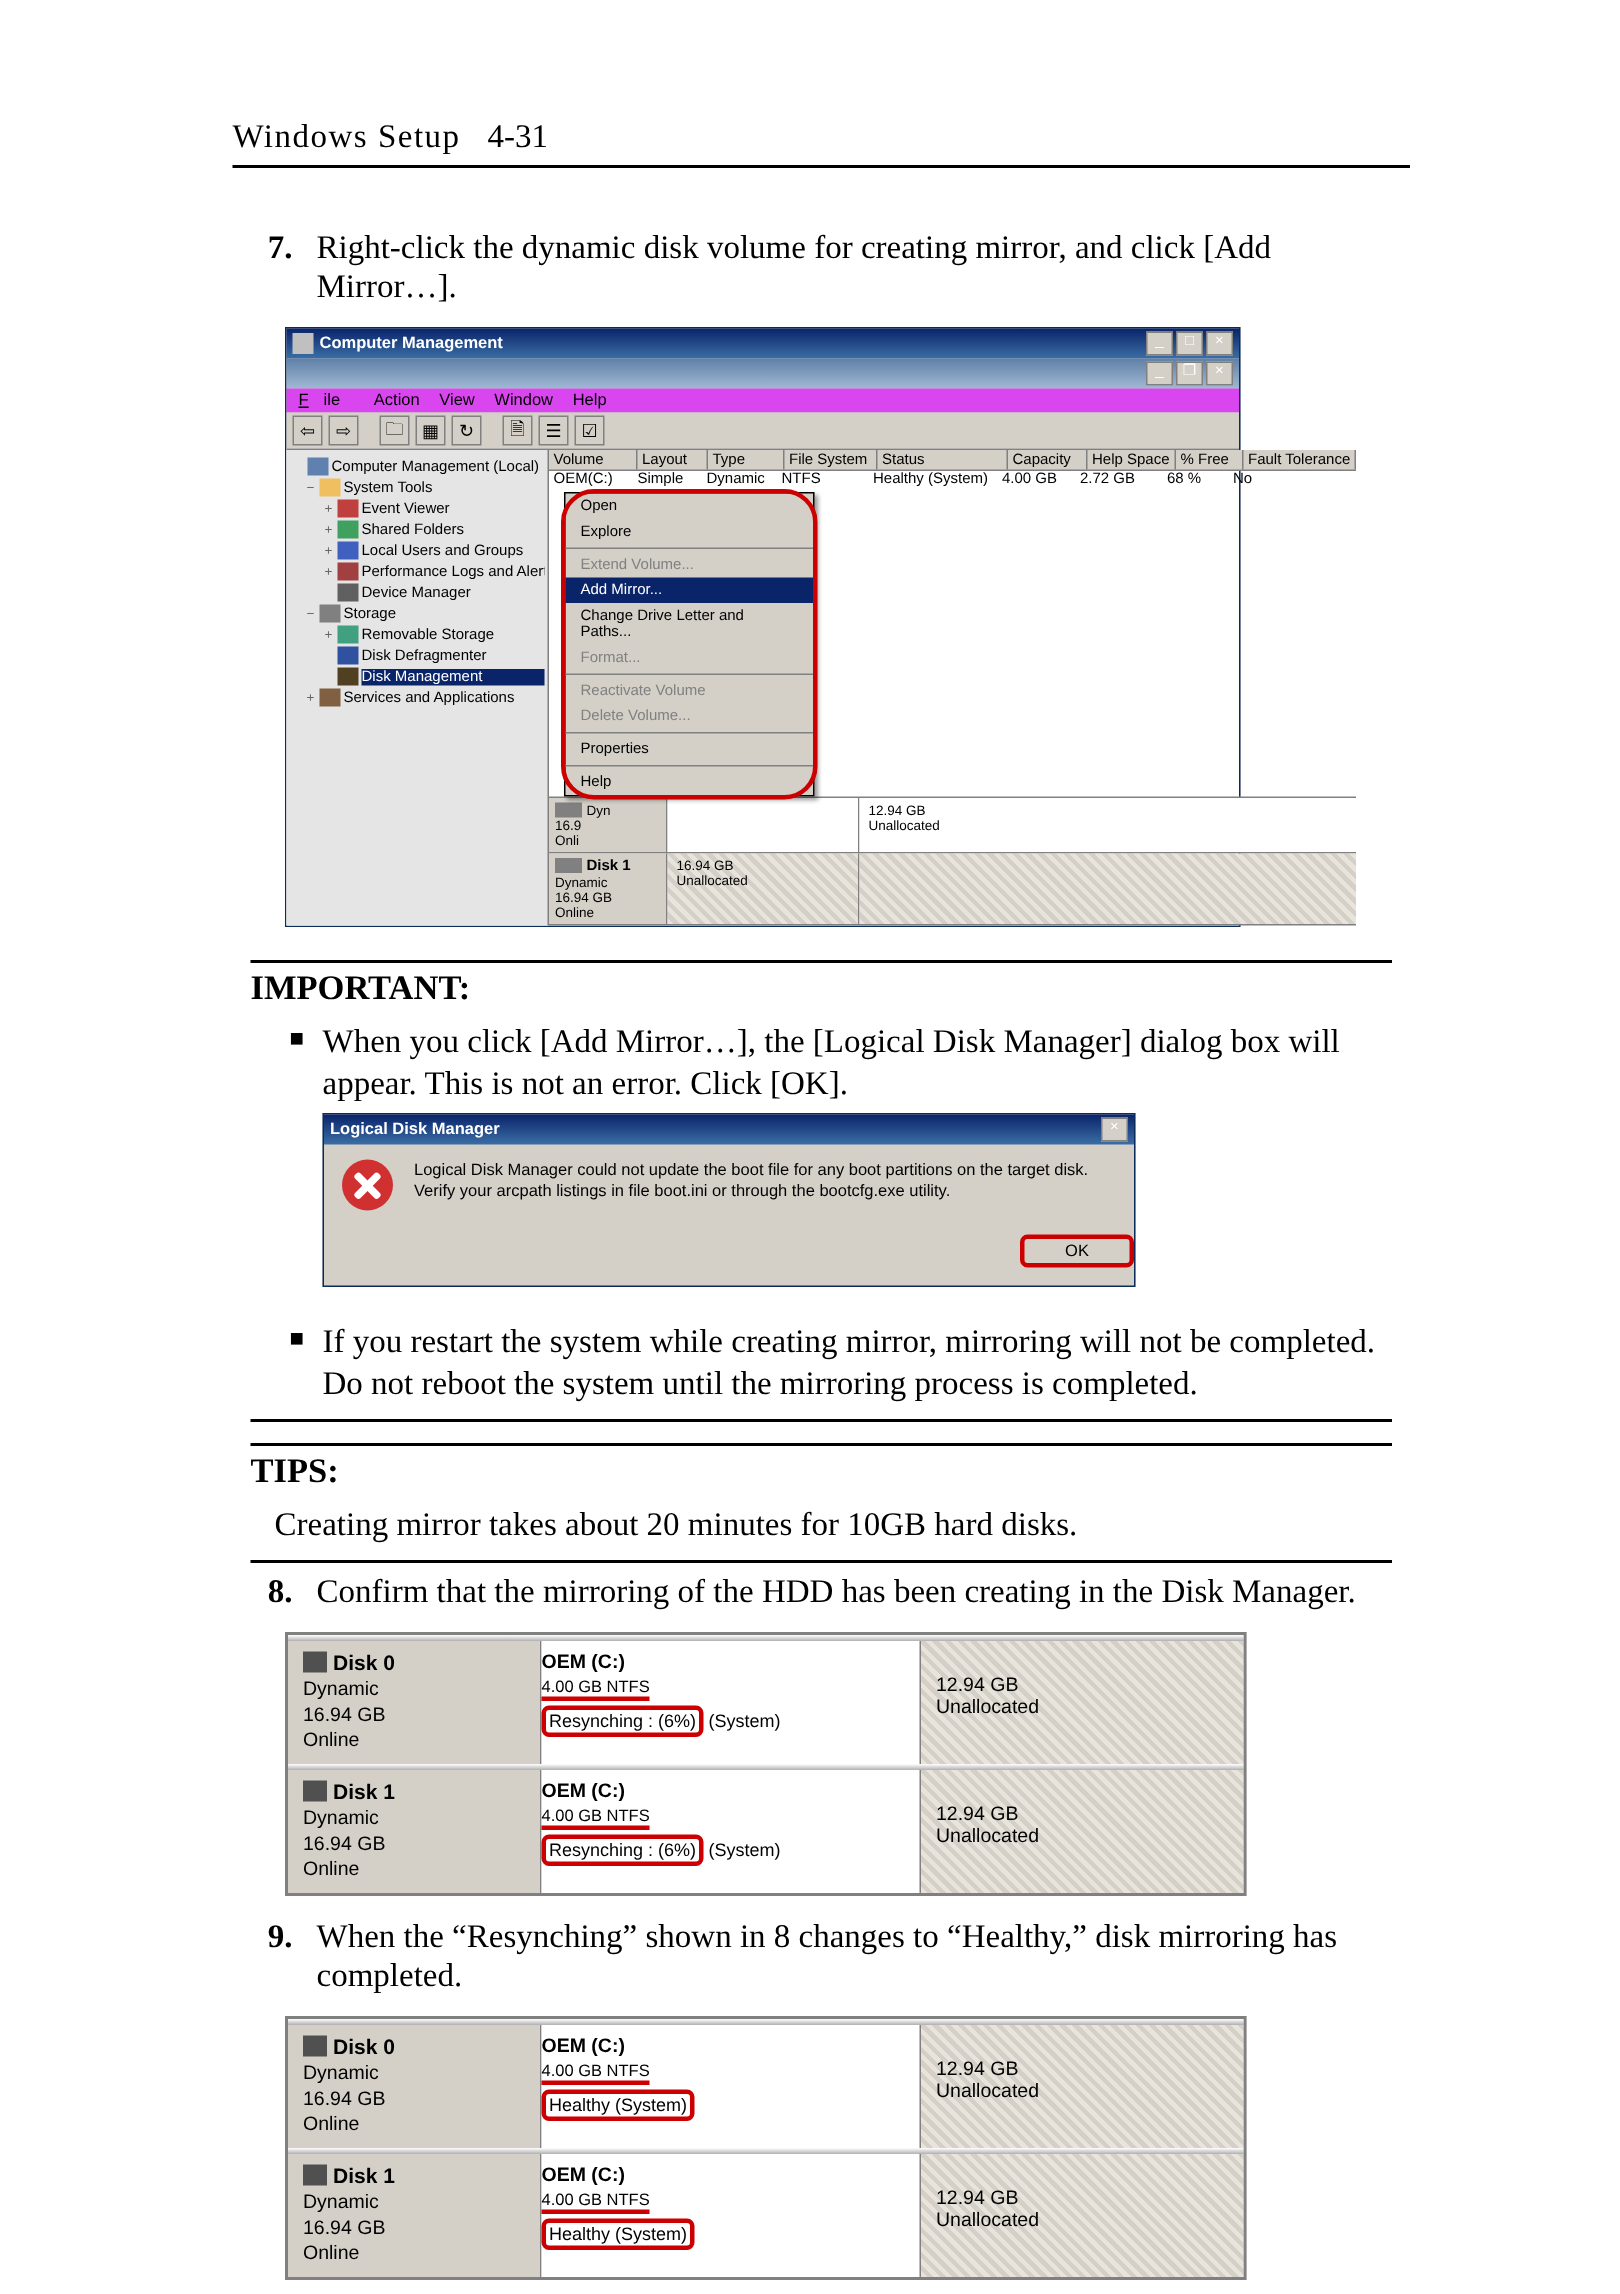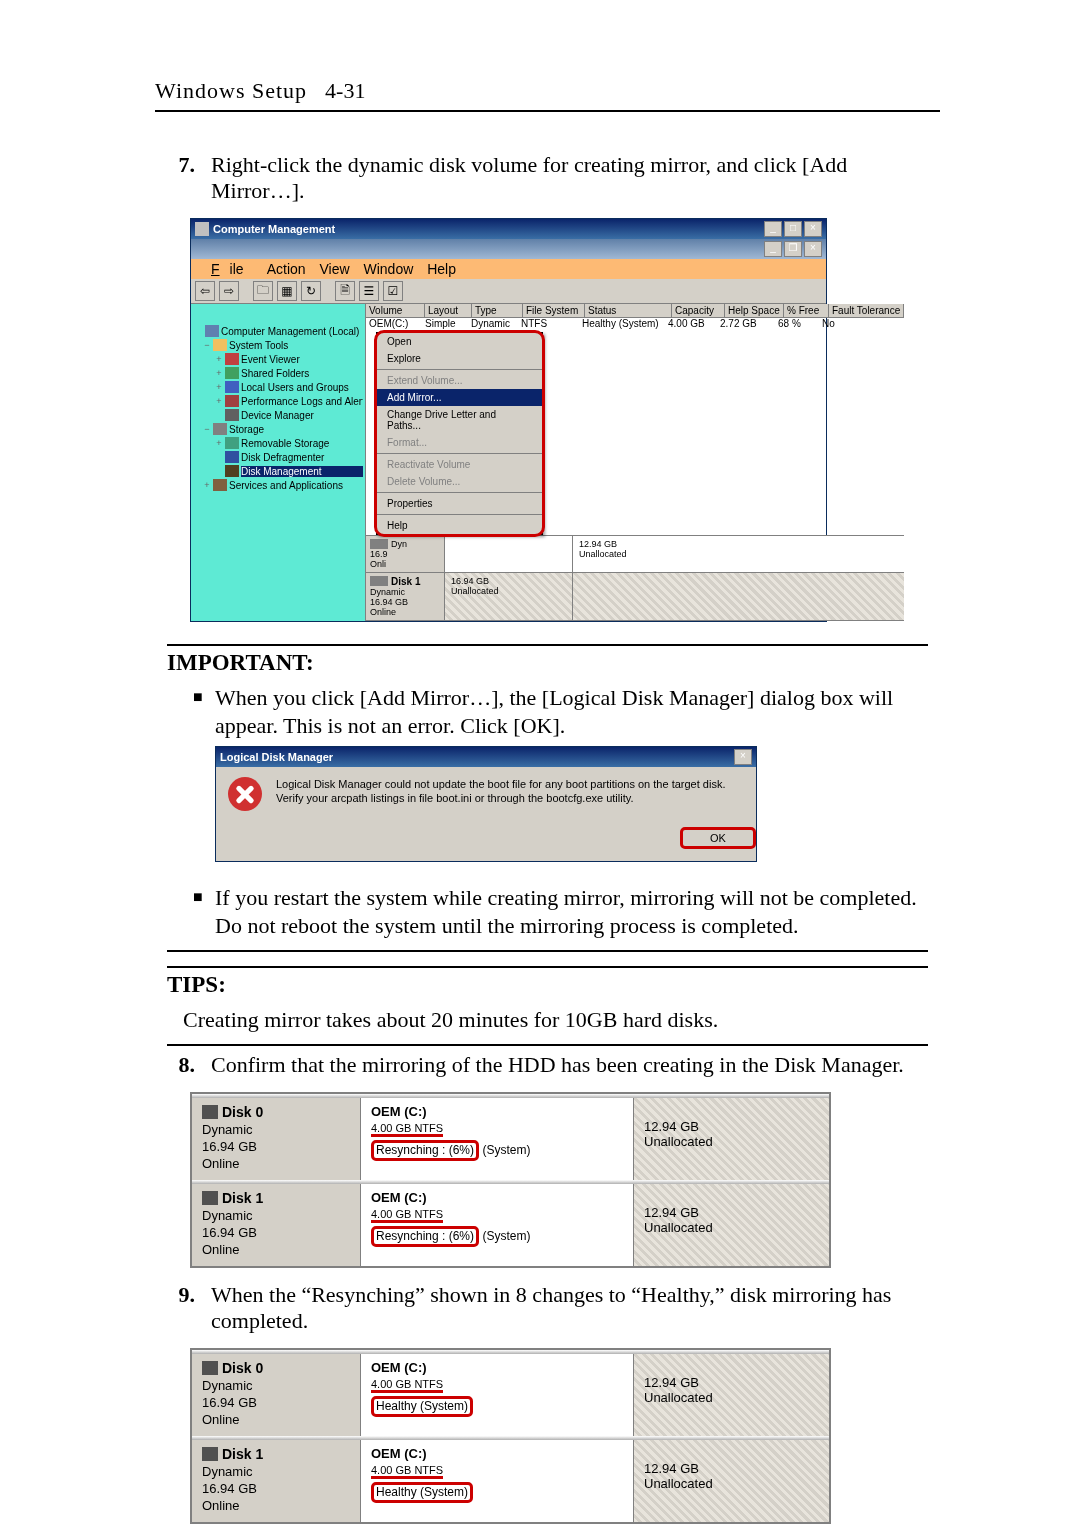--- a/index.html
+++ b/index.html
@@ -13,28 +13,28 @@
   .step-num{width:40px;font-weight:bold;font-size:22px;margin-left:0;flex:0 0 40px;text-align:right;padding-right:16px}
   .step-body{flex:1;font-size:22px}
   .fig{margin:10px 0 22px 35px}
   
   .win{width:635px;font:11px Tahoma,sans-serif;border:1px solid #0a2c5c;background:#d4d0c8}
   .titlebar{height:20px;background:linear-gradient(#0a246a,#3a6ea5);color:#fff;display:flex;align-items:center;padding:0 4px;font-weight:bold}
   .title-ic{width:14px;height:14px;background:#c0c0c0;margin-right:4px}
   .title-txt{flex:1}
   .win-btns{display:flex;gap:2px}
   .win-btn{width:16px;height:14px;background:#d4d0c8;border:1px solid #808080;font:10px sans-serif;text-align:center;line-height:12px;cursor:default}
-  .menubar{background:#fdba74;padding:2px 20px;font-size:14px}
+  .menubar{background:#d946ef;padding:2px 8px;font-size:11px}
   .menubar span{margin-right:10px}
   .menubar .u{text-decoration:underline}
   .toolbar{background:#d4d0c8;padding:2px 4px;display:flex;gap:4px}
   .tbtn{width:18px;height:18px;border:1px solid #808080;background:#d4d0c8;display:flex;align-items:center;justify-content:center;font-size:12px;color:#000}
   .tbtn.sep{border:none;width:6px}
   .win-body{display:flex;background:#fff;border-top:1px solid #808080}
-  .tree{width:170px;border-right:1px solid #808080;padding:20px 2px;font-size:10px;background:#5eead4}
+  .tree{width:170px;border-right:1px solid #808080;padding:4px 2px;font-size:10px;background:#e5e5e5}
   .tree-row{display:flex;align-items:center;padding:1px 0;white-space:nowrap}
   .tree-row .exp{width:12px;text-align:center;color:#666;font-size:9px}
   .tree-row .ic{width:14px;height:12px;margin-right:2px}
   .ic.fldr{background:#f0c060}
   .ic.comp{background:#6080b0}
   .ic.ev{background:#c04040}
   .ic.sh{background:#40a060}
   .ic.usr{background:#4060c0}
   .ic.perf{background:#a04040}
   .ic.dev{background:#606060}
@@ -44,21 +44,21 @@
   .ic.dm{background:#504020}
   .ic.svc{background:#806040}
   .tree-row .lbl{flex:1;overflow:hidden;text-overflow:clip}
   .tree-row.sel .lbl{background:#0a246a;color:#fff}
   .tree .ind{display:inline-block}
   .right{flex:1;display:flex;flex-direction:column}
   .grid-hd{display:flex;background:#d4d0c8;border-bottom:1px solid #808080;font-size:10px}
   .grid-hd span{border-right:1px solid #808080;padding:1px 3px;white-space:nowrap}
   .vol-space{height:95px}
   .ctx{position:relative;margin-left:10px;margin-top:-92px;width:165px;background:#d4d0c8;border:1px solid #000;box-shadow:2px 2px 3px rgba(0,0,0,.4);font-size:10px;z-index:5}
-  .ctx-wrap{border:3px solid #cc0000;border-radius:10px;margin:-3px}
+  .ctx-wrap{border:3px solid #cc0000;border-radius:22px;margin:-3px}
   .ctx-item{padding:3px 10px}
   .ctx-item.dis{color:#808080}
   .ctx-item.sel{background:#0a246a;color:#fff}
   .ctx-sep{border-top:1px solid #808080;margin:2px 0}
   .disk-area{border-top:1px solid #808080}
   .disk-row{display:flex;border-bottom:1px solid #808080}
   .disk-lbl{width:70px;background:#d4d0c8;border-right:1px solid #808080;padding:3px 4px;font-size:9px}
   .disk-lbl b{font-size:10px}
   .disk-vol{flex:0 0 115px;border-right:1px solid #808080;padding:3px 6px;font-size:9px;background:#fff}
   .disk-un{flex:1;padding:3px 6px;font-size:9px;background:#fff}
@@ -81,21 +81,21 @@
   .ldm-msg{font-size:11px;line-height:14px}
   .ldm-btns{display:flex;justify-content:flex-end;padding:6px 0 12px 0}
   .ok-btn{width:76px;height:22px;border:3px solid #cc0000;border-radius:5px;background:#d4d0c8;font-size:11px}
   
   .dm-shot{width:637px;background:#d4d0c8;border:2px solid #808080;font:12px Tahoma,sans-serif;margin:8px 0 14px 35px}
   .dm-grad{height:4px;background:linear-gradient(#fff,#b0b0b0)}
   .dm-row{display:flex}
   .dm-info{width:152px;background:#d4d0c8;border-right:1px solid #808080;padding:6px 6px 8px 10px;font-size:13px;line-height:17px}
   .dm-info .dicon{display:inline-block;width:16px;height:14px;background:#505050;margin-right:4px;vertical-align:-2px}
   .dm-info b{font-size:14px}
-  .dm-vol{flex:0 0 252px;border-right:1px solid #808080;background:#fff;padding:6px 10px}
+  .dm-vol{flex:0 0 252px;border-right:1px solid #808080;background:#fff;padding:6px 0}
   .dm-vol .vhead{font-weight:bold;font-size:13px;margin-bottom:2px}
   .dm-vol .vfs{font-size:11px;border-bottom:3px solid #cc0000;display:inline-block;padding-bottom:0}
   .dm-vol .stat{font-size:12px;margin-top:3px}
   .dm-vol .stat-hl{border:3px solid #cc0000;border-radius:5px;padding:0 2px;display:inline-block;line-height:15px}
   .dm-un{flex:1;background:#fff;padding:6px 10px;font-size:13px}
   .hatch{background:repeating-linear-gradient(45deg,#e8e4dc 0 3px,#d4d0c8 3px 6px)}
 </style>
 </head>
 <body>
 

